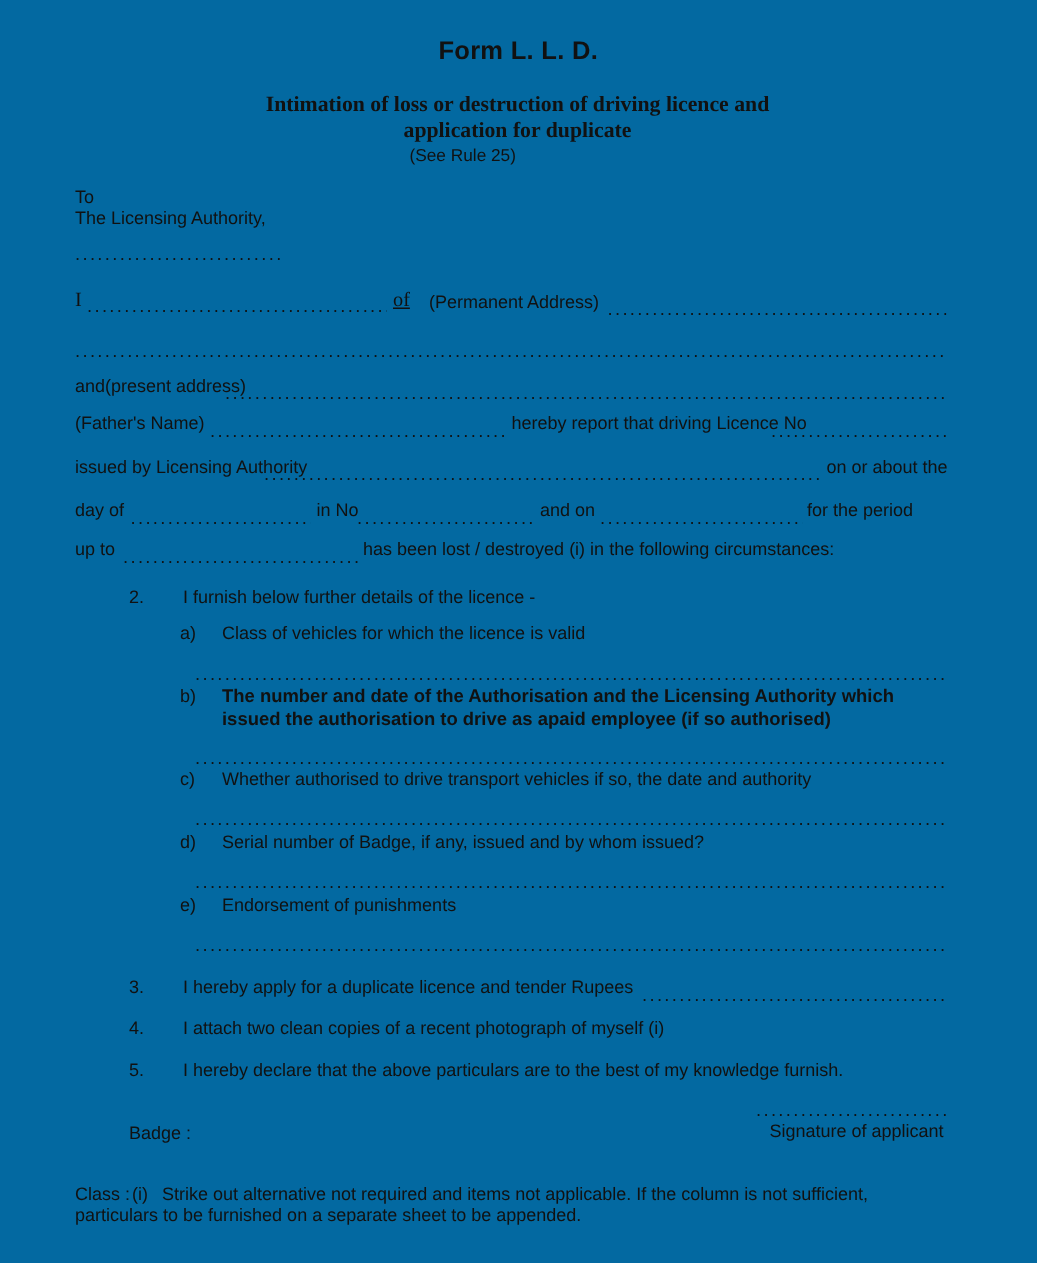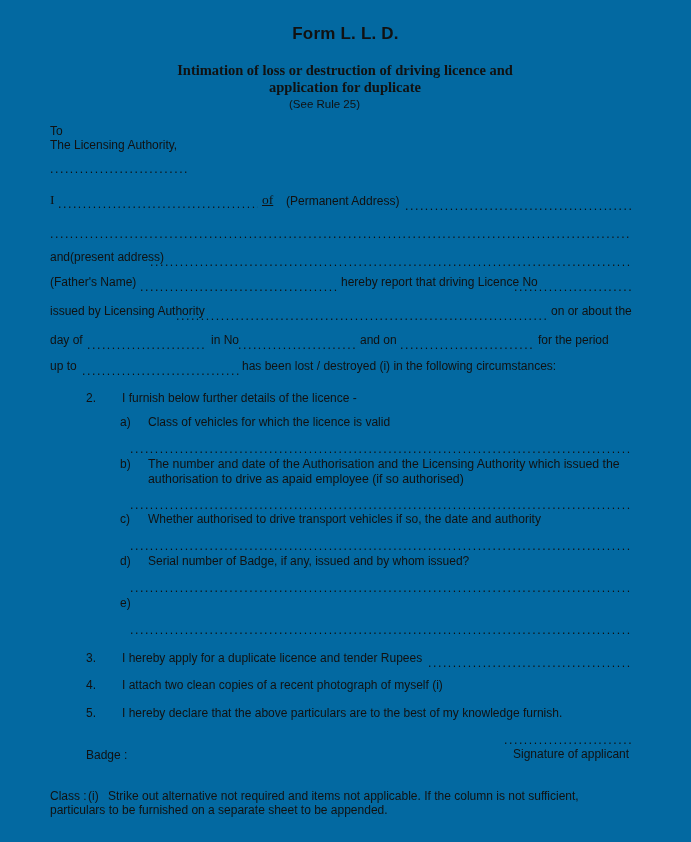--- a/index.html
+++ b/index.html
@@ -40,40 +40,41 @@
     left: 95px; top: 62px;
     width: 500px;
     text-align: center;
     font-family: "Liberation Serif", serif;
     font-weight: bold;
     font-size: 14.5px;
     line-height: 17px;
   }
   .title-rule {
     position: absolute;
-    left: 16px; top: 98px;
+    left: 0; top: 98px;
     width: 617px;
     text-align: center;
     font-family: "Liberation Sans", sans-serif;
     font-size: 11.5px;
   }
 
   
   .txt {
     position: absolute;
     font-family: "Liberation Sans", sans-serif;
     font-size: 12px;
     line-height: 15px;
     white-space: nowrap;
   }
   .txt-wrap {
     position: absolute;
     font-family: "Liberation Sans", sans-serif;
     font-size: 12.3px;
     line-height: 15px;
+    font-weight: bold;
   }
   .serif {
     font-family: "Liberation Serif", serif;
     font-size: 13.5px;
   }
 
   
   .dots {
     position: absolute;
     height: 12px;
@@ -230,20 +231,21 @@
 
   <div class="txt" id="subc-lbl">c)</div>
   <div class="txt" id="subc-txt">Whether authorised to drive transport vehicles if so, the date and authority</div>
   <div class="dots" id="subc-dots">.........................................................................................................................................................</div>
 
   <div class="txt" id="subd-lbl">d)</div>
   <div class="txt" id="subd-txt">Serial number of Badge, if any, issued and by whom issued?</div>
   <div class="dots" id="subd-dots">.........................................................................................................................................................</div>
 
   <div class="txt" id="sube-lbl">e)</div>
+  <div class="txt" id="sube-txt">Endorsement of punishments</div>
   <div class="dots" id="sube-dots">.........................................................................................................................................................</div>
 
   <div class="txt" id="num3">3.</div>
   <div class="txt" id="item3-txt">I hereby apply for a duplicate licence and tender Rupees</div>
   <div class="dots" id="item3-dots">.........................................................</div>
 
   <div class="txt" id="num4">4.</div>
   <div class="txt" id="item4-txt">I attach two clean copies of a recent photograph of myself (i)</div>
 
   <div class="txt" id="num5">5.</div>

